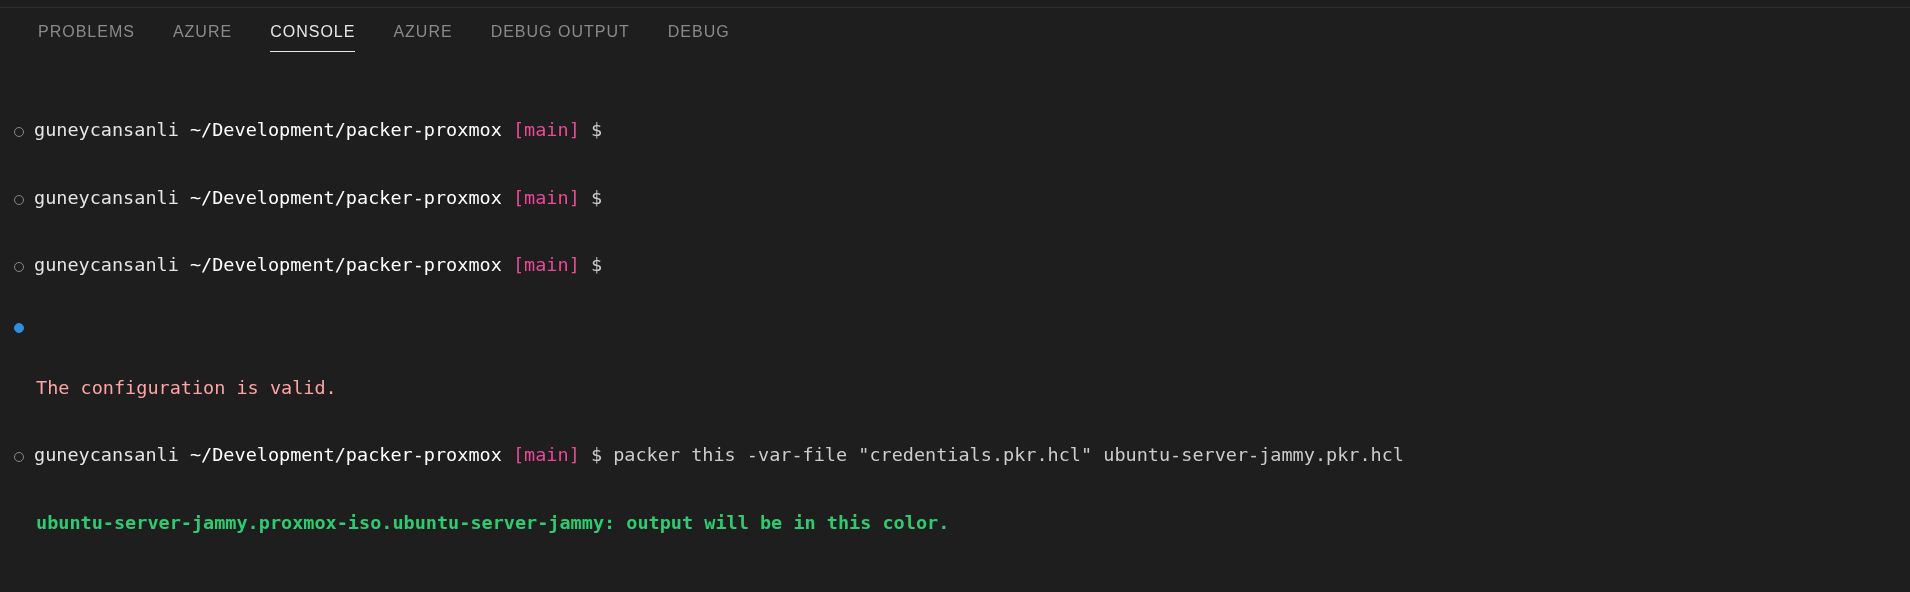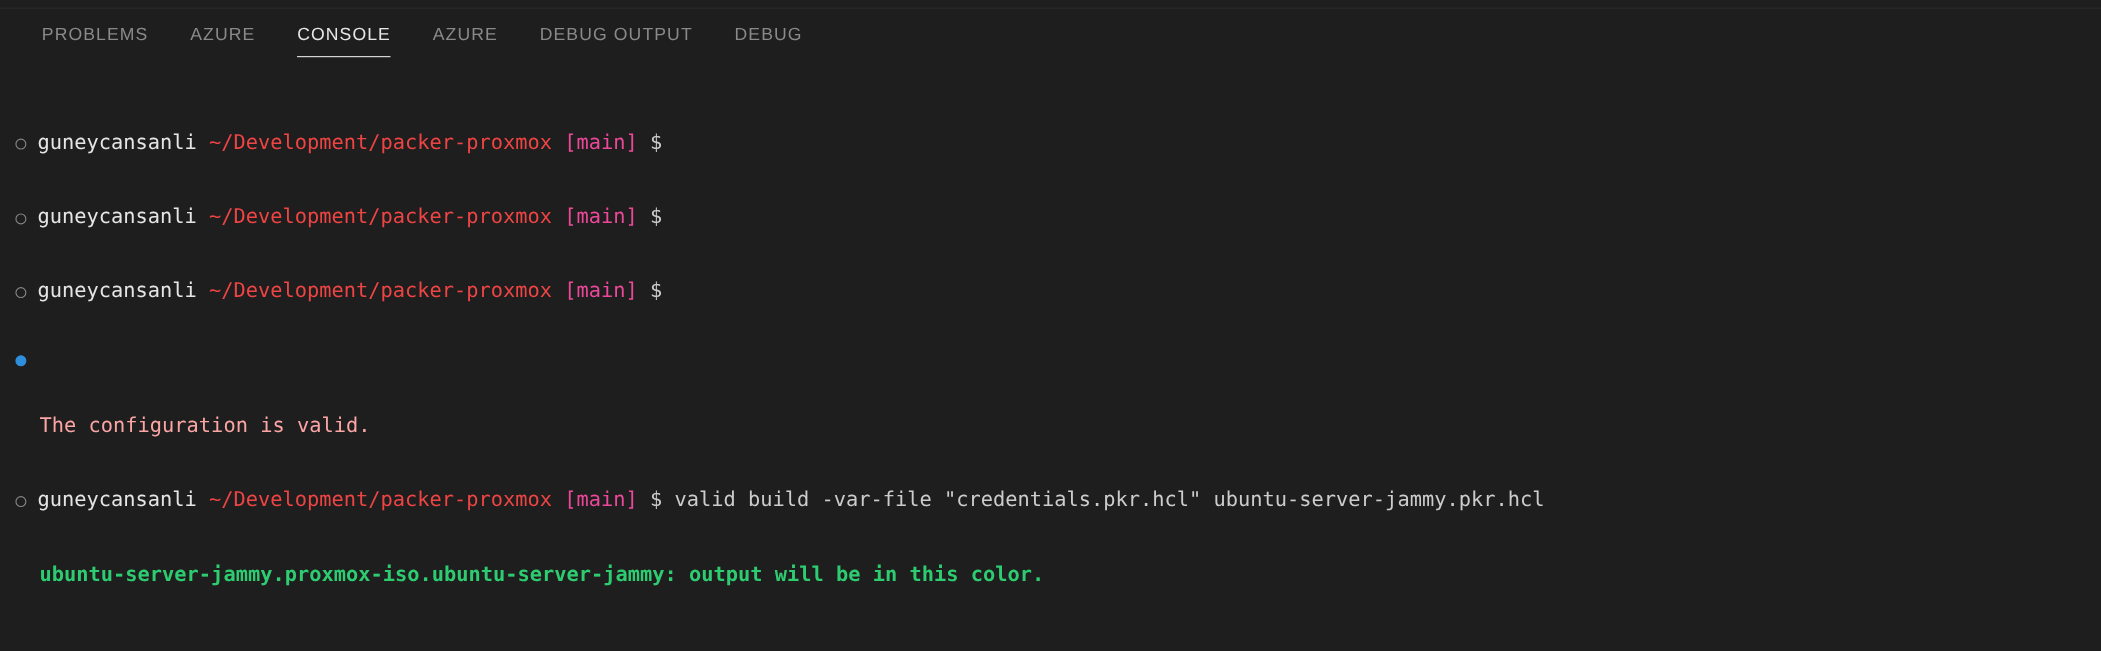--- a/index.html
+++ b/index.html
@@ -55,21 +55,21 @@
     margin-left: 2px;
     flex-shrink: 0;
     position: relative;
     top: 1px;
   }
   .bullet.filled {
     background: #2e8fdd;
     border-color: #2e8fdd;
   }
   .user { color: #e5e5e5; }
-  .path { color: #ef4444; }
+  .path { color: #ffffff; }
   .branch { color: #ec4899; }
   .dollar { color: #cccccc; }
   .cmd { color: #cccccc; }
   .valid { color: #fca5a5; }
   .indent-text { padding-left: 24px; }
   .build-header { color: #2ecc71; font-weight: 600; text-align: center; }
 </style>
 </head>
 <body>
 
@@ -98,21 +98,21 @@
     <span><span class="user">guneycansanli</span> <span class="path">~/Development/packer-proxmox</span> <span class="branch">[main]</span> <span class="dollar">$</span></span>
   </div>
   <div class="line">
     <span class="bullet filled"></span>
   </div>
   <div class="line">
     <span class="indent-text valid">The configuration is valid.</span>
   </div>
   <div class="line">
     <span class="bullet"></span>
-    <span><span class="user">guneycansanli</span> <span class="path">~/Development/packer-proxmox</span> <span class="branch">[main]</span> <span class="dollar">$</span> <span class="cmd">valid build -var-file "credentials.pkr.hcl" ubuntu-server-jammy.pkr.hcl</span></span>
+    <span><span class="user">guneycansanli</span> <span class="path">~/Development/packer-proxmox</span> <span class="branch">[main]</span> <span class="dollar">$</span> <span class="cmd">packer this -var-file "credentials.pkr.hcl" ubuntu-server-jammy.pkr.hcl</span></span>
   </div>
   <div class="line">
     <span class="indent-text build-header">ubuntu-server-jammy.proxmox-iso.ubuntu-server-jammy: output will be in this color.</span>
   </div>
   <div class="line"><span>&nbsp;</span></div>
   
   
   
   
   

